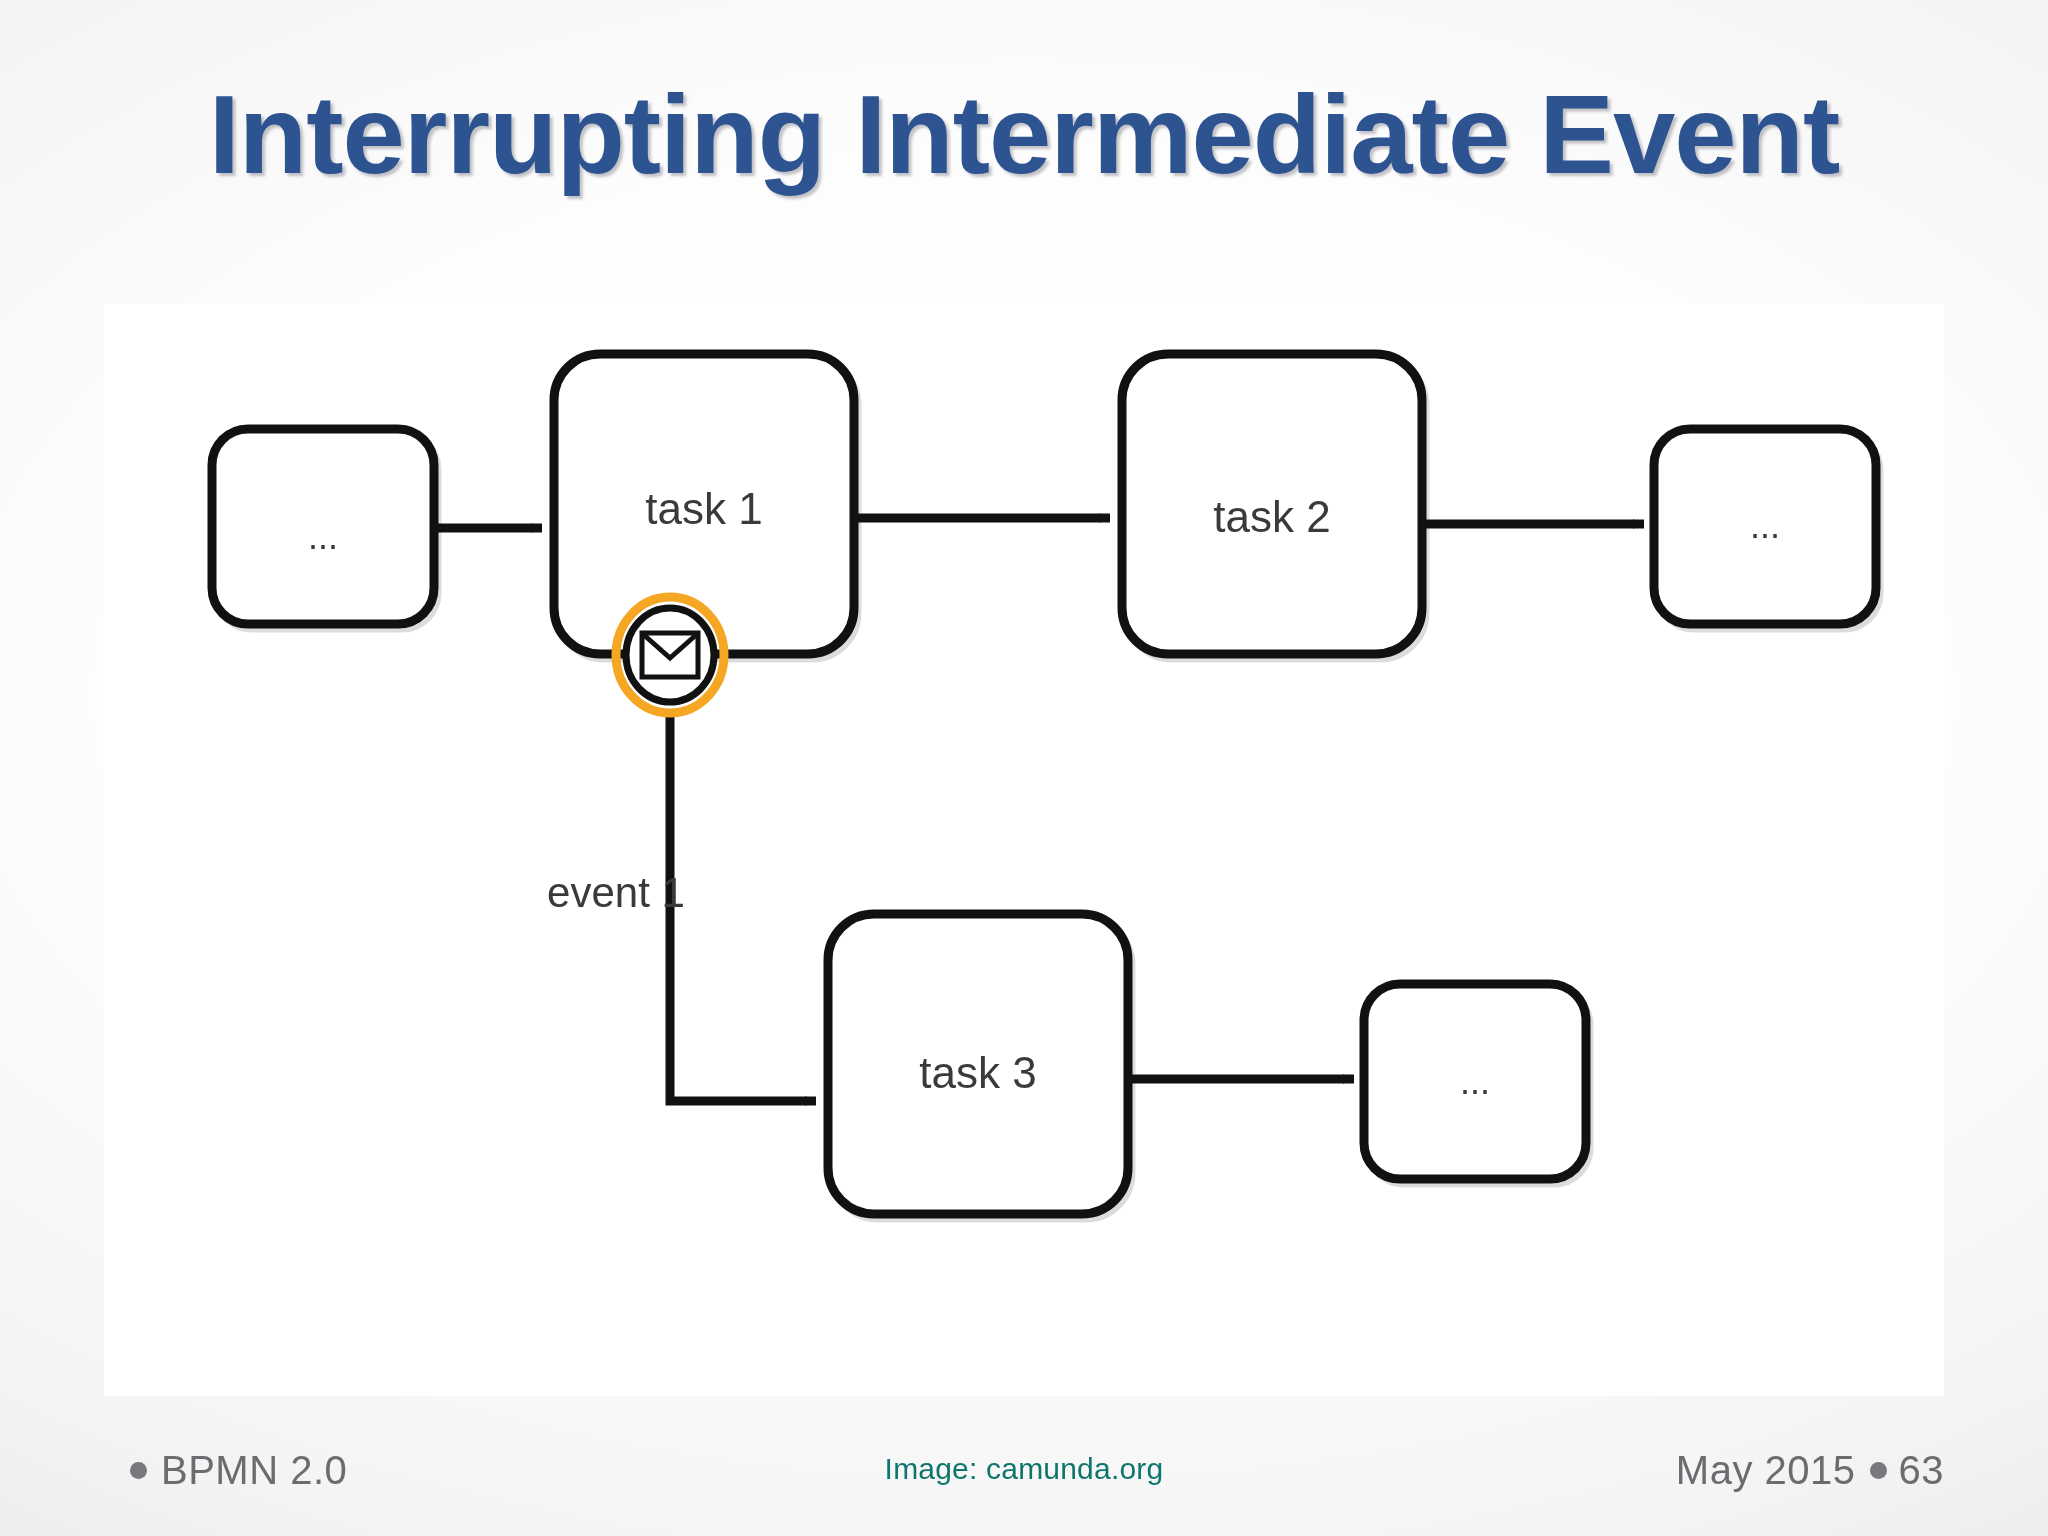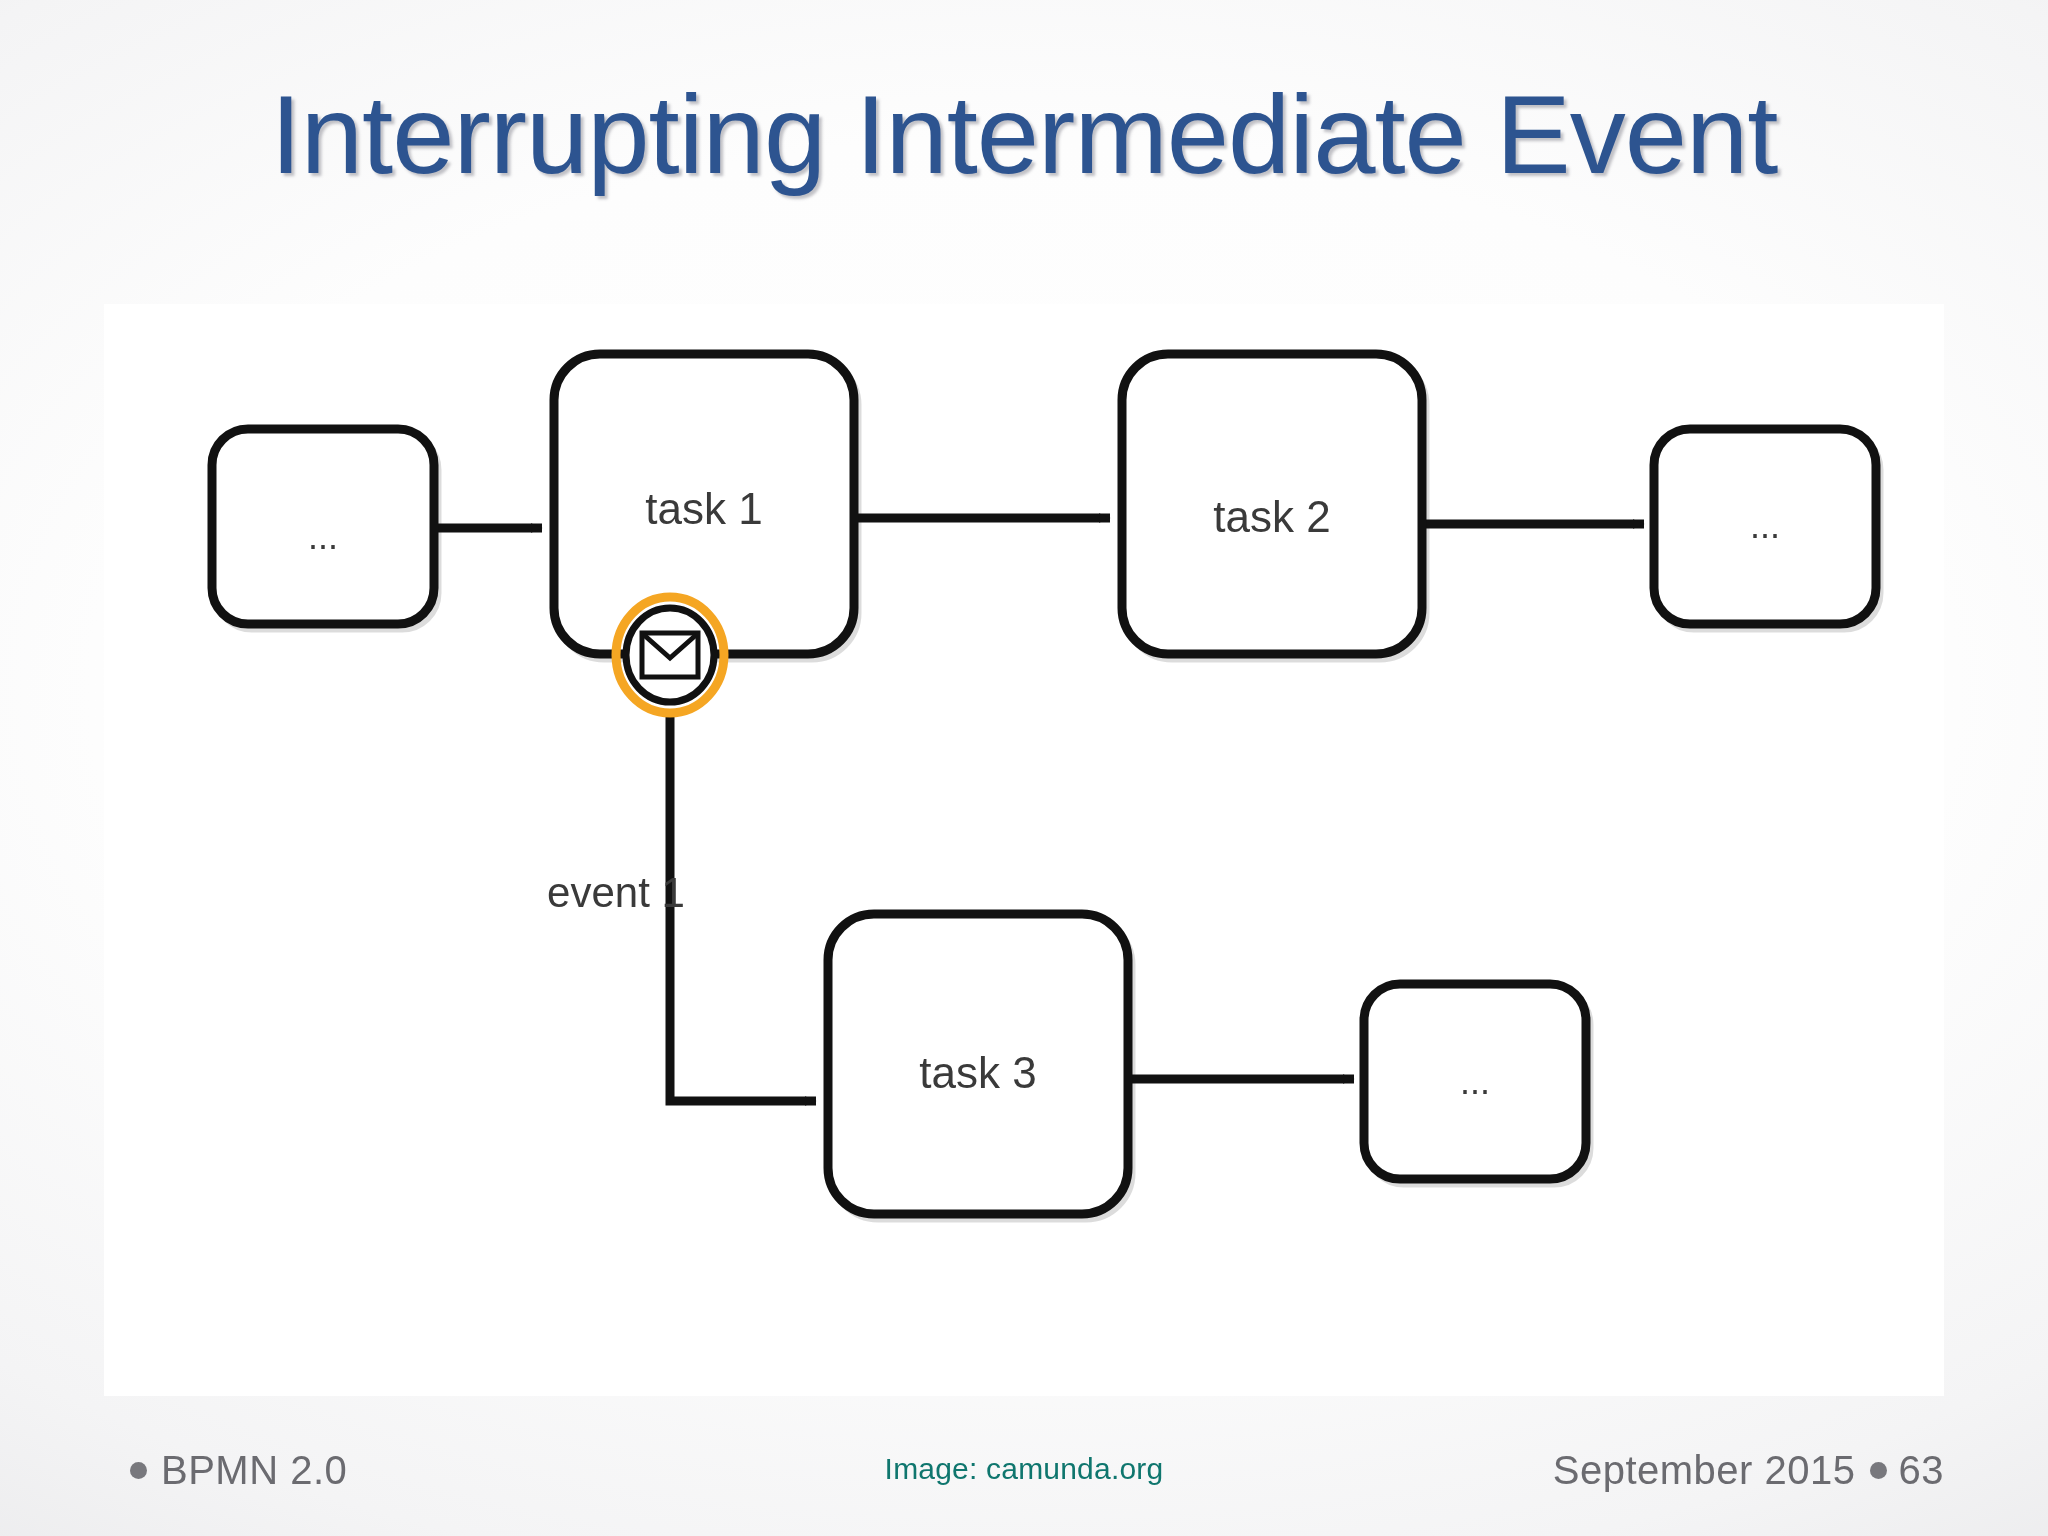--- a/index.html
+++ b/index.html
@@ -18,21 +18,21 @@
 
   
   #slide-title {
     position: absolute;
     left: 0;
     top: 76px;
     width: 2048px;
     text-align: center;
     font-size: 112px;
     line-height: 1.05;
-    font-weight: normal;
+    font-weight: bold;
     color: #2d5490;
     letter-spacing: -1px;
     text-shadow: 3px 3px 3px rgba(120,120,130,0.45);
     white-space: nowrap;
   }
 
   
   #diagram-panel {
     position: absolute;
     left: 104px;
@@ -177,13 +177,13 @@
       <rect x="1260" y="680" width="222" height="195" rx="36" ry="36" fill="#ffffff" stroke="#111111" stroke-width="9"></rect>
       <text x="1371" y="780" text-anchor="middle" dominant-baseline="middle" font-family="Liberation Sans, sans-serif" font-size="36" fill="#3a3a3a">...</text>
     </g>
   </svg>
 </div>
 
 <div class="footer-text" id="footer-left"><span class="footer-bullet fb-left"></span><span>BPMN 2.0</span></div>
 
 <div class="footer-text" id="footer-center">Image: camunda.org</div>
 
-<div class="footer-text" id="footer-right"><span>September 2015</span><span class="footer-bullet fb-right"></span><span>63</span></div>
+<div class="footer-text" id="footer-right"><span>May 2015</span><span class="footer-bullet fb-right"></span><span>63</span></div>
 
 </body></html>

